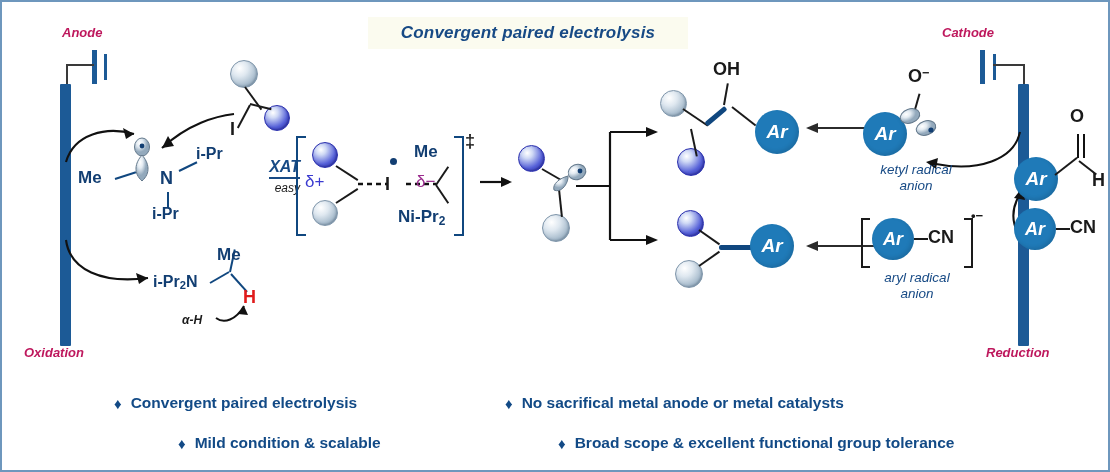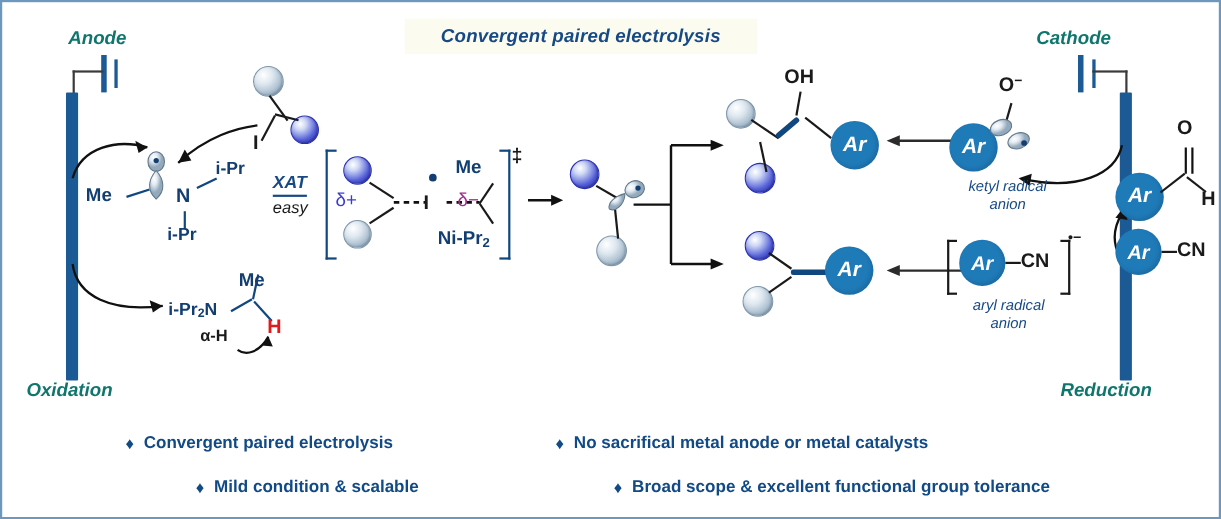--- a/index.html
+++ b/index.html
@@ -23,21 +23,21 @@
     background:#fbfbef;
     display:flex;align-items:center;justify-content:center;
   }
   #title-banner .t{
     font-style:italic;font-weight:bold;font-size:17px;
     color:#174a85;letter-spacing:.2px;white-space:nowrap;
   }
 
   
   .sec-label{
-    font-style:italic;font-weight:bold;font-size:17px;color:#0f766e;
+    font-style:italic;font-weight:bold;font-size:13px;color:#be185d;
     white-space:nowrap;
   }
 
   
   .electrode{
     background:#1c5a96;
     border-radius:1px;
   }
   .batt-long{background:#1c5a96;width:5px;}
   .batt-short{background:#1c5a96;width:3px;}
@@ -54,26 +54,26 @@
   .sub{font-size:.70em;vertical-align:-0.22em;}
   .sup{font-size:.70em;vertical-align:0.42em;}
 
   .cap-it{
     font-style:italic;color:#174a85;font-size:13.5px;
     text-align:center;line-height:1.12;white-space:nowrap;
   }
   .plain{color:#2b2b2b;font-size:15px;text-align:center;line-height:1.15;white-space:nowrap;}
 
   
-  #xat-box{left:246px;top:156px;width:62px;text-align:left;}
+  #xat-box{left:236px;top:156px;width:62px;text-align:right;}
   #xat-box .xat{
     font-style:italic;font-weight:bold;font-size:16px;color:#174a85;
     border-bottom:2px solid #174a85;display:inline-block;padding-bottom:1px;
   }
-  #xat-box .easy{font-style:italic;font-size:15px;color:#1a1a1a;margin-top:2px;}
+  #xat-box .easy{font-style:italic;font-size:12px;color:#1a1a1a;margin-top:2px;}
 
   
   .sph{border-radius:50%;}
   .sph-lt{
     background:radial-gradient(circle at 33% 28%, #ffffff 0%, #dfe8f0 32%, #a8bccd 68%, #7b93a8 100%);
     border:1px solid #7e95aa;
     box-shadow:inset -1px -1px 2px rgba(60,80,100,.35);
   }
   .sph-dk{
     background:radial-gradient(circle at 33% 28%, #ffffff 0%, #cfd9f5 22%, #5560d8 62%, #2a2fae 100%);
@@ -176,21 +176,21 @@
   <div class="abs bond-blue" style="left:166px;top:189px;width:16px;transform:rotate(90deg);"></div>
   <div class="abs chem it" style="left:150px;top:203px;font-size:16px;">i-Pr</div>
 
   <div class="abs chem" style="left:151px;top:271px;font-size:16px;"><span class="it">i-Pr</span><span class="sub">2</span><span>N</span></div>
 
   <div class="abs bond-blue" style="left:208px;top:280px;width:22px;transform:rotate(-30deg);"></div>
   <div class="abs bond-blue" style="left:228px;top:269px;width:23px;transform:rotate(-78deg);"></div>
   <div class="abs chem" style="left:215px;top:243px;font-size:17px;">Me</div>
   <div class="abs bond-blue" style="left:229px;top:271px;width:24px;transform:rotate(48deg);"></div>
   <div class="abs chem-red" style="left:241px;top:285px;font-size:18px;">H</div>
-  <div class="abs chem-blk" style="left:180px;top:295px;font-size:15px;">α-H</div>
+  <div class="abs chem-blk" style="left:180px;top:311px;font-size:12px;font-style:italic;">α-H</div>
 
   <svg class="abs" style="left:212px;top:296px;" width="40" height="28">
     <path d="M2,20 C10,26 22,22 30,8" fill="none" stroke="#111" stroke-width="2"></path>
     <path d="M30,8 L24,16 L34,17 Z" fill="#111"></path>
   </svg>
 
   <div class="abs sph sph-lt" style="left:228px;top:58px;width:26px;height:26px;"></div>
   <div class="abs sph sph-dk" style="left:262px;top:103px;width:24px;height:24px;"></div>
   <div class="abs bond" style="left:243px;top:84px;width:28px;transform:rotate(54deg);"></div>
   <div class="abs bond" style="left:248px;top:101px;width:22px;transform:rotate(14deg);"></div>
@@ -291,21 +291,21 @@
   </svg>
 
   <div class="abs sec-label" style="left:940px;top:23px;">Cathode</div>
 
   <div class="abs batt-long" style="left:978px;top:48px;height:34px;"></div>
   <div class="abs batt-short" style="left:991px;top:52px;height:26px;"></div>
   <div class="abs wire" style="left:991px;top:62px;width:32px;height:2px;"></div>
   <div class="abs wire" style="left:1021px;top:62px;width:2px;height:22px;"></div>
   <div class="abs electrode" style="left:1016px;top:82px;width:11px;height:262px;"></div>
 
-  <div class="abs sec-label" style="left:962px;top:343px;">Reduction</div>
+  <div class="abs sec-label" style="left:984px;top:343px;">Reduction</div>
 
   <svg class="abs" style="left:920px;top:126px;" width="104" height="46">
     <path d="M98,4 C92,32 56,44 14,36" fill="none" stroke="#111" stroke-width="2.1"></path>
     <path d="M4,34 L16,30 L14,41 Z" fill="#111"></path>
   </svg>
 
   <svg class="abs" style="left:996px;top:186px;" width="46" height="64">
     <path d="M38,58 C14,50 10,26 22,6" fill="none" stroke="#111" stroke-width="2.1"></path>
     <path d="M24,0 L16,10 L27,12 Z" fill="#111"></path>
   </svg>

